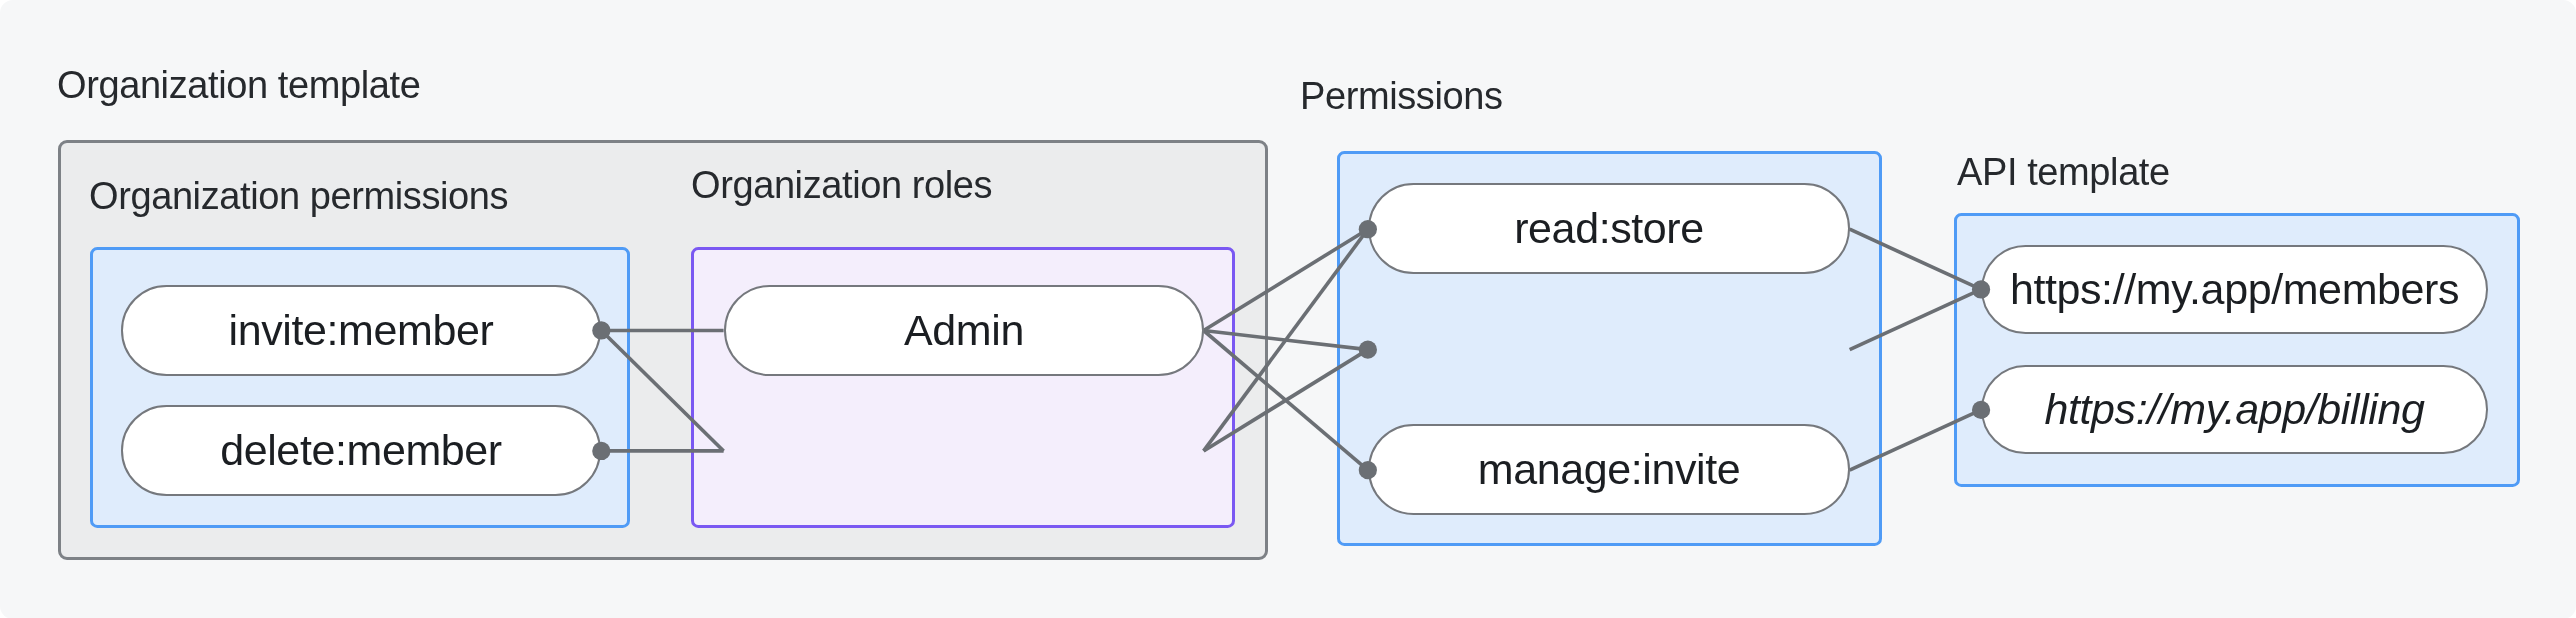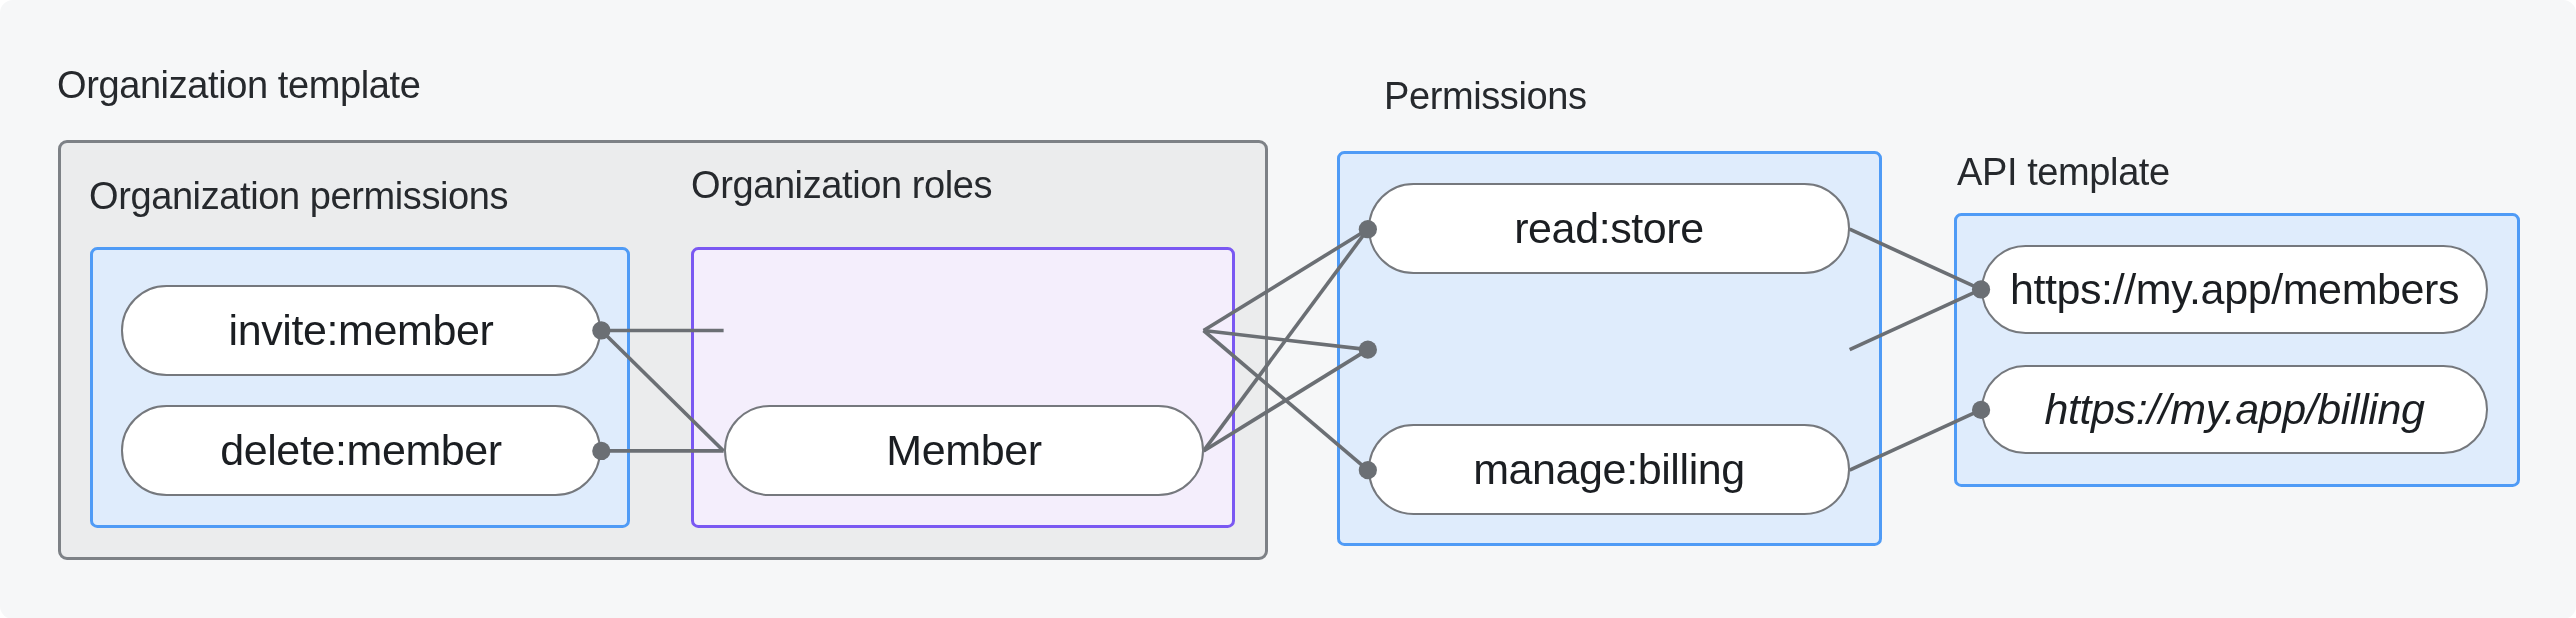--- a/index.html
+++ b/index.html
@@ -30,42 +30,42 @@
 
   <div class="grp gray" style="left:58px;top:140px;width:1210px;height:420px;"></div>
   <div class="grp blue" style="left:90px;top:247px;width:540px;height:281px;"></div>
   <div class="grp purple" style="left:691px;top:247px;width:544px;height:281px;"></div>
   <div class="grp blue" style="left:1337px;top:151px;width:545px;height:395px;"></div>
   <div class="grp blue" style="left:1954px;top:213px;width:566px;height:274px;"></div>
 
   <div class="lbl" style="left:57px;top:64px;">Organization template</div>
   <div class="lbl" style="left:89px;top:175px;">Organization permissions</div>
   <div class="lbl" style="left:691px;top:164px;">Organization roles</div>
-  <div class="lbl" style="left:1384px;top:75px;">Permissions</div>
+  <div class="lbl" style="left:1300px;top:75px;">Permissions</div>
   <div class="lbl" style="left:1957px;top:151px;">API template</div>
 
   <svg class="layer" id="wires" viewBox="0 0 2823 678">
       <line x1="659" y1="362" x2="793" y2="362" stroke="#6b6f74" stroke-width="4"></line>
       <line x1="659" y1="362" x2="793" y2="494" stroke="#6b6f74" stroke-width="4"></line>
       <line x1="659" y1="494" x2="793" y2="494" stroke="#6b6f74" stroke-width="4"></line>
       <line x1="1319" y1="362" x2="1499" y2="251" stroke="#6b6f74" stroke-width="4"></line>
       <line x1="1319" y1="362" x2="1499" y2="383" stroke="#6b6f74" stroke-width="4"></line>
       <line x1="1319" y1="362" x2="1499" y2="515" stroke="#6b6f74" stroke-width="4"></line>
       <line x1="1319" y1="494" x2="1499" y2="251" stroke="#6b6f74" stroke-width="4"></line>
       <line x1="1319" y1="494" x2="1499" y2="383" stroke="#6b6f74" stroke-width="4"></line>
       <line x1="2027" y1="251" x2="2171" y2="317" stroke="#6b6f74" stroke-width="4"></line>
       <line x1="2027" y1="383" x2="2171" y2="317" stroke="#6b6f74" stroke-width="4"></line>
       <line x1="2027" y1="515" x2="2171" y2="449" stroke="#6b6f74" stroke-width="4"></line>
     </svg>
 
   <div class="pill" style="left:121px;top:285px;width:480px;height:91px;">invite:member</div>
   <div class="pill" style="left:121px;top:405px;width:480px;height:91px;text-align:center;">delete:member</div>
-  <div class="pill" style="left:724px;top:405px;width:480px;height:91px;">Member</div>
+  <div class="pill" style="left:724px;top:285px;width:480px;height:91px;">Admin</div>
   <div class="pill" style="left:1368px;top:183px;width:482px;height:91px;">read:store</div>
-  <div class="pill" style="left:1368px;top:424px;width:482px;height:91px;">manage:billing</div>
+  <div class="pill" style="left:1368px;top:424px;width:482px;height:91px;">manage:invite</div>
   <div class="pill" style="left:1981px;top:245px;width:507px;height:89px;">https://my.app/members</div>
   <div class="pill" style="left:1981px;top:365px;width:507px;height:89px;font-style:italic;">https://my.app/billing</div>
 
   <svg class="layer" id="dots" viewBox="0 0 2823 678">
       <circle cx="659" cy="362" r="10" fill="#6b6f74"></circle>
       <circle cx="659" cy="494" r="10" fill="#6b6f74"></circle>
       <circle cx="1499" cy="251" r="10" fill="#6b6f74"></circle>
       <circle cx="1499" cy="383" r="10" fill="#6b6f74"></circle>
       <circle cx="1499" cy="515" r="10" fill="#6b6f74"></circle>
       <circle cx="2171" cy="317" r="10" fill="#6b6f74"></circle>

